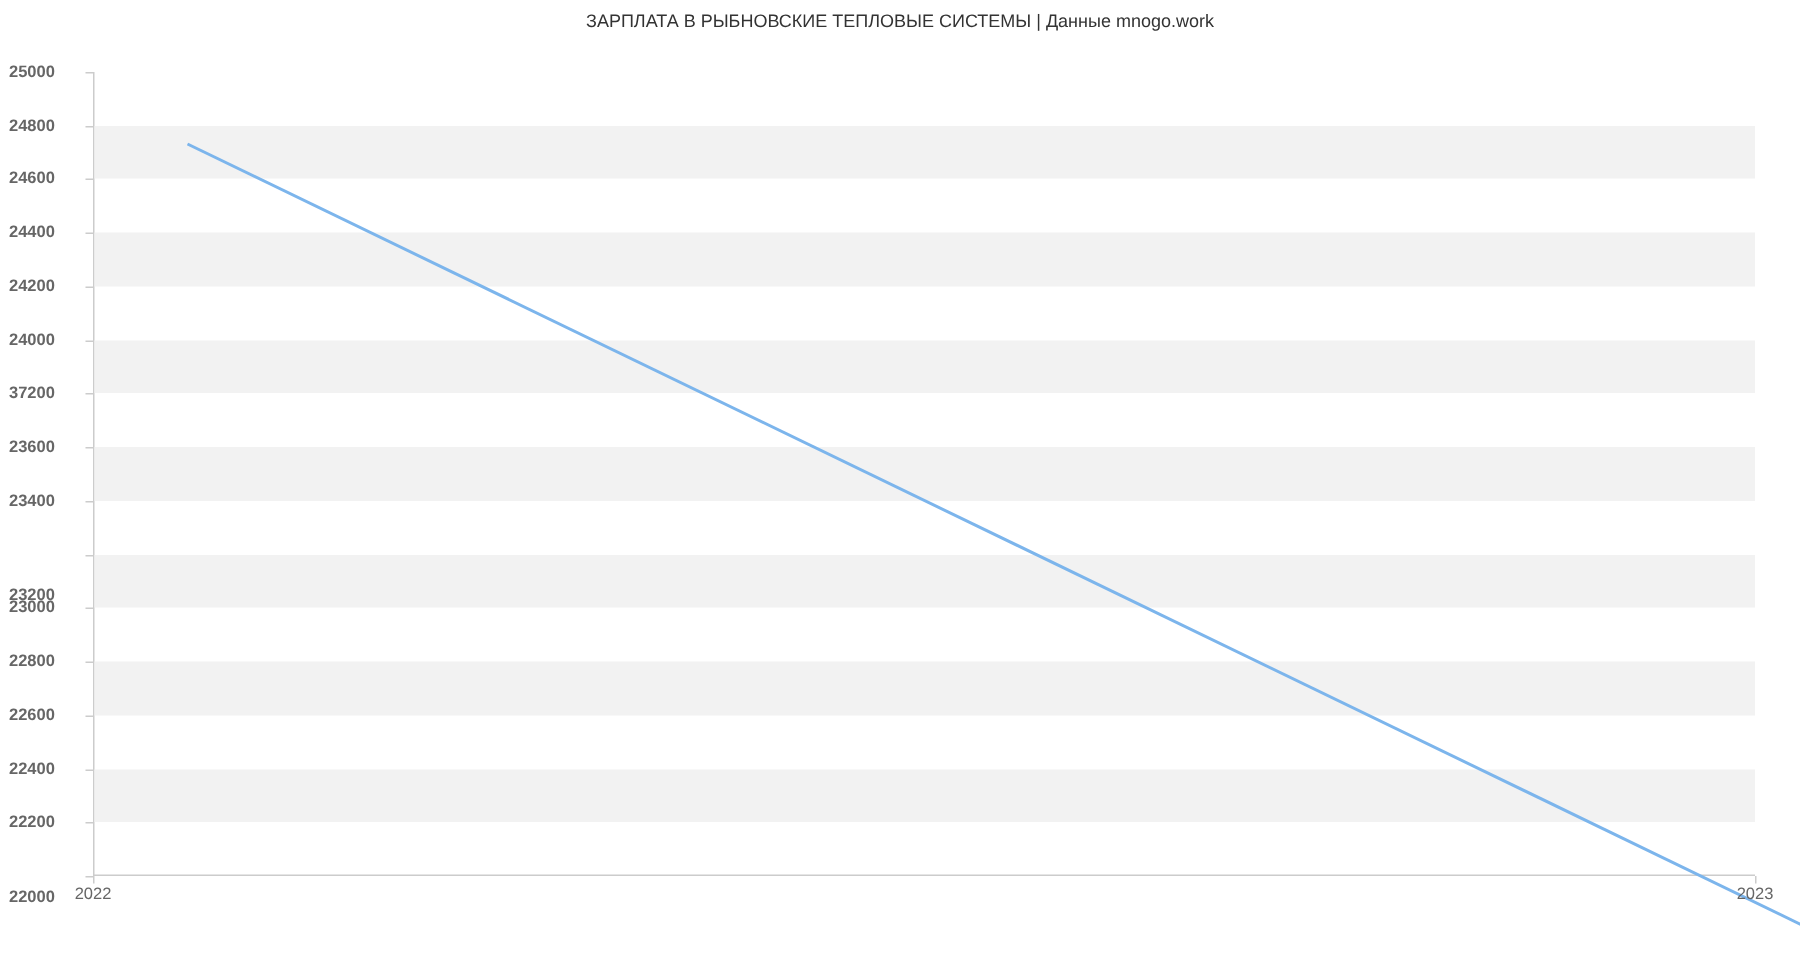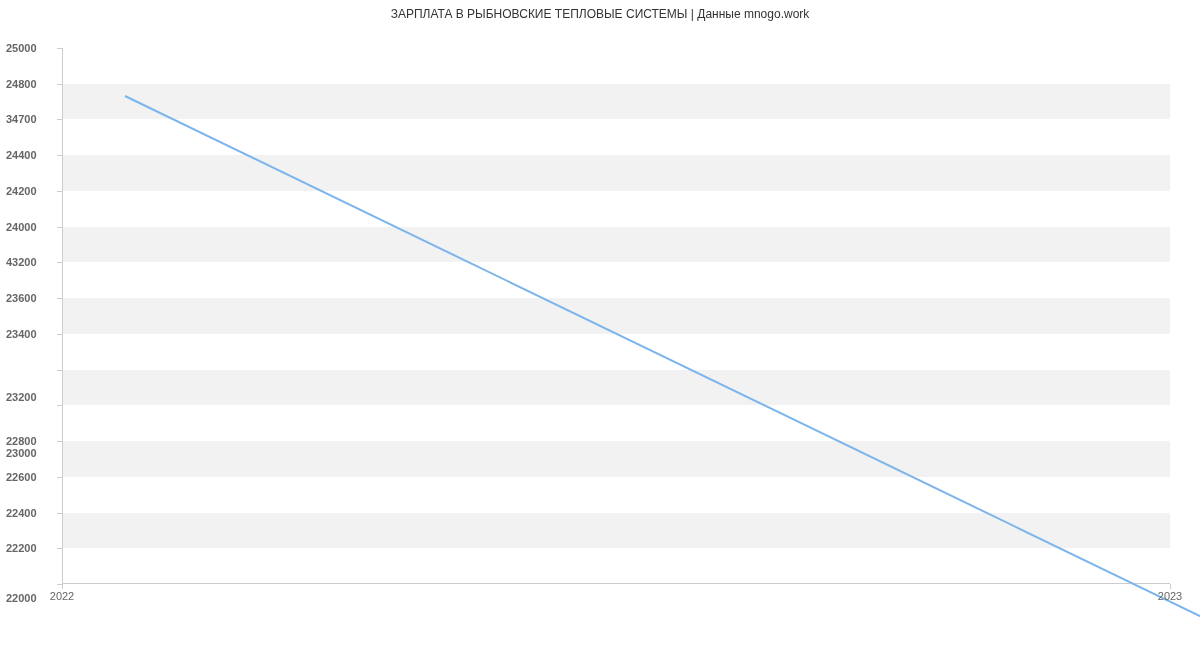--- a/index.html
+++ b/index.html
@@ -107,37 +107,37 @@
 <div class="y-tick-label" style="top: 598px;">22000</div>
     <div class="tick-mark-y" style="top: 584px;"></div>
     <div class="y-tick-label" style="top: 548.267px;">22200</div>
     <div class="tick-mark-y" style="top: 548.267px;"></div>
     <div class="y-tick-label" style="top: 512.533px;">22400</div>
     <div class="tick-mark-y" style="top: 512.533px;"></div>
     <div class="y-tick-label" style="top: 476.8px;">22600</div>
     <div class="tick-mark-y" style="top: 476.8px;"></div>
     <div class="y-tick-label" style="top: 441.067px;">22800</div>
     <div class="tick-mark-y" style="top: 441.067px;"></div>
-    <div class="y-tick-label" style="top: 405.333px; margin-top: 48px;">23000</div>
+    <div class="y-tick-label" style="top: 405.333px;">23000</div>
     <div class="tick-mark-y" style="top: 405.333px;"></div>
     <div class="y-tick-label" style="top: 369.6px; margin-top: 27px;">23200</div>
     <div class="tick-mark-y" style="top: 369.6px;"></div>
     <div class="y-tick-label" style="top: 333.867px;">23400</div>
     <div class="tick-mark-y" style="top: 333.867px;"></div>
     <div class="y-tick-label" style="top: 298.133px;">23600</div>
     <div class="tick-mark-y" style="top: 298.133px;"></div>
-    <div class="y-tick-label" style="top: 262.4px;">43200</div>
+    <div class="y-tick-label" style="top: 262.4px;">37200</div>
     <div class="tick-mark-y" style="top: 262.4px;"></div>
     <div class="y-tick-label" style="top: 226.667px;">24000</div>
     <div class="tick-mark-y" style="top: 226.667px;"></div>
     <div class="y-tick-label" style="top: 190.933px;">24200</div>
     <div class="tick-mark-y" style="top: 190.933px;"></div>
     <div class="y-tick-label" style="top: 155.2px;">24400</div>
     <div class="tick-mark-y" style="top: 155.2px;"></div>
-    <div class="y-tick-label" style="top: 119.467px;">34700</div>
+    <div class="y-tick-label" style="top: 119.467px;">24600</div>
     <div class="tick-mark-y" style="top: 119.467px;"></div>
     <div class="y-tick-label" style="top: 83.7333px;">24800</div>
     <div class="tick-mark-y" style="top: 83.7333px;"></div>
     <div class="y-tick-label" style="top: 48px;">25000</div>
     <div class="tick-mark-y" style="top: 48px;"></div>
     <div class="x-tick-label" style="left: 62px;">2022</div>
     <div class="tick-mark-x" style="left: 62px;"></div>
     <div class="x-tick-label" style="left: 1170px;">2023</div>
     <div class="tick-mark-x" style="left: 1170px;"></div>
   </div>

